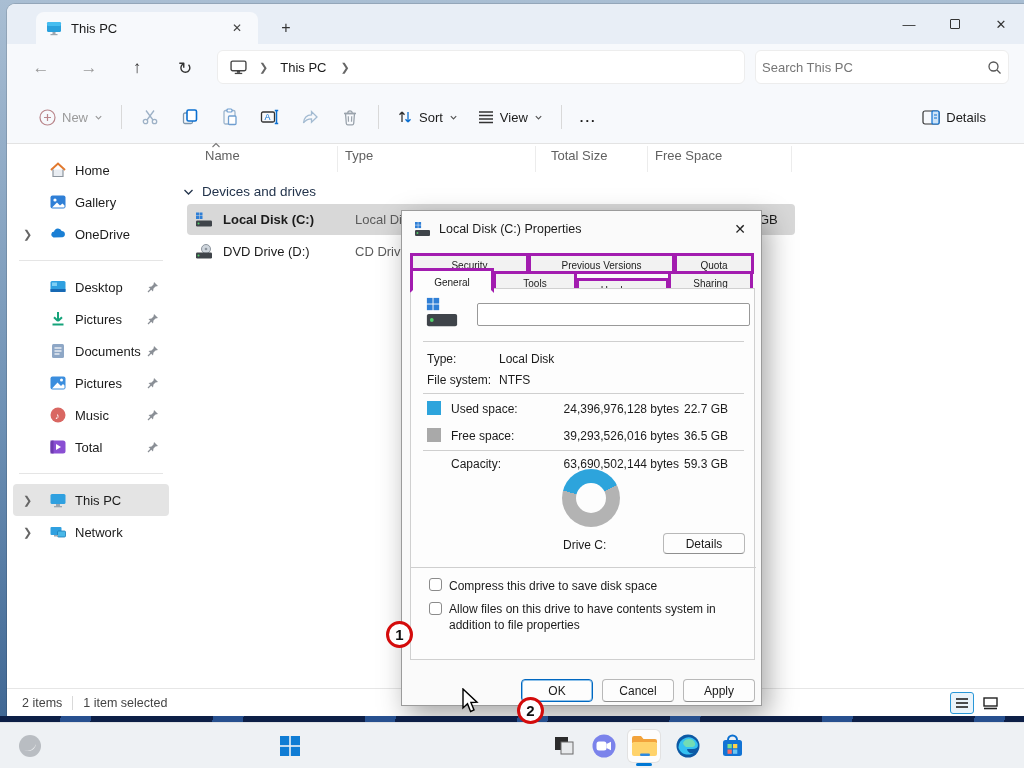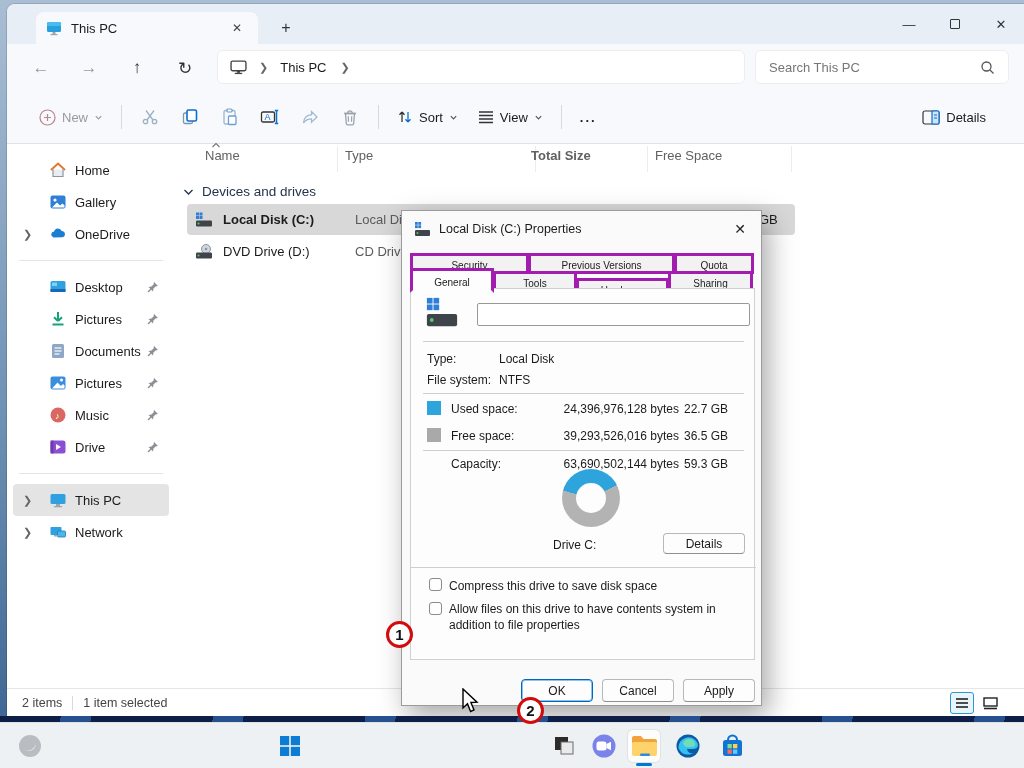--- a/index.html
+++ b/index.html
@@ -16,21 +16,21 @@
   .tab { position:absolute; left:29px; top:8px; width:222px; height:32px; background:#f7f9fc;
          border-radius:8px 8px 0 0; display:flex; align-items:center; padding:0 10px; }
   .tab-title { font-size:13px; margin-left:9px; flex:1; }
   .tab-close { color:#444; font-size:12px; width:22px; height:22px; border-radius:4px; text-align:center; line-height:22px; }
   .newtab { position:absolute; left:268px; top:14px; width:22px; height:22px; color:#333; font-size:16px; text-align:center; line-height:20px; }
   .wc { position:absolute; top:0; height:40px; width:46px; display:flex; align-items:center; justify-content:center; color:#333; font-size:13px; }
   
   #cmdarea { position:absolute; left:0; top:40px; width:100%; height:100px; background:#f7f9fc; border-bottom:1px solid #e3e3e3; }
   .navbtn { position:absolute; top:8px; width:32px; height:32px; display:flex; align-items:center; justify-content:center; font-size:17px; border-radius:4px; }
   .crumbbar { position:absolute; left:210px; top:6px; width:528px; height:34px; background:#ffffff; border:1px solid #ededed; border-radius:6px; display:flex; align-items:center; padding:0 12px; font-size:13px; }
-  .searchbar { position:absolute; left:748px; top:6px; width:254px; height:34px; background:#ffffff; border:1px solid #ededed; border-radius:6px; display:flex; align-items:center; padding:0 13px; }
+  .searchbar { position:absolute; left:748px; top:6px; width:254px; height:34px; background:#ffffff; border:1px solid #ededed; border-radius:6px; display:flex; align-items:center; padding:0 6px; }
   .searchbar input { border:none; outline:none; flex:1; font-size:13px; font-family:inherit; color:#1b1b1b; background:transparent; }
   .searchbar input::placeholder { color:#767676; }
   #toolbar { position:absolute; left:0; top:46px; width:100%; height:54px; display:flex; align-items:center; padding-left:22px; }
   .tbtn { display:flex; align-items:center; gap:6px; padding:0 10px; height:36px; border-radius:4px; font-size:13px; }
   .tico { width:40px; height:36px; display:flex; align-items:center; justify-content:center; border-radius:4px; }
   .tsep { width:1px; height:24px; background:#d9d9d9; margin:0 8px; }
   .chev { display:inline-block; width:9px; height:9px; }
   .dim { color:#9a9a9a; }
   
   #sidebar { position:absolute; left:0; top:140px; width:168px; height:544px; background:#ffffff; padding-top:10px; }
@@ -313,21 +313,21 @@
             <path d="M7 1 L11 5 L8.5 5.5 L6.5 7.5 L6 10.5 L1.5 6 L4.5 5.5 L6.5 3.5 Z" fill="#8a8f96"></path>
             <line x1="1" y1="11" x2="4" y2="8" stroke="#8a8f96" stroke-width="1.2"></line>
           </svg>
       </div>
       <div class="si">
         <svg class="siico" viewBox="0 0 18 18">
             <rect x="1.5" y="2.5" width="15" height="13" rx="2.5" fill="#8a4fd3"></rect>
             <path d="M7 6 L12 9 L7 12 Z" fill="#fff"></path>
             <rect x="1.5" y="2.5" width="3" height="13" fill="#6e3bb0"></rect>
           </svg>
-        <span class="silab">Drive</span>
+        <span class="silab">Total</span>
         <svg class="pin" viewBox="0 0 12 12">
             <path d="M7 1 L11 5 L8.5 5.5 L6.5 7.5 L6 10.5 L1.5 6 L4.5 5.5 L6.5 3.5 Z" fill="#8a8f96"></path>
             <line x1="1" y1="11" x2="4" y2="8" stroke="#8a8f96" stroke-width="1.2"></line>
           </svg>
       </div>
       <div class="sdiv"></div>
       <div class="si sel">
         <span class="sichev">❯</span>
         <svg class="siico" viewBox="0 0 18 18">
             <rect x="1.5" y="3" width="15" height="10" rx="1.5" fill="#2fa0e0"></rect>
@@ -348,21 +348,21 @@
     </div>
 
     <div id="filearea">
       <span class="colhead" style="left:30px;">Name</span>
       <svg class="abs" style="left:36px;top:-2px;" width="10" height="7" viewBox="0 0 10 7">
           <polyline points="1.5,5 5,1.5 8.5,5" fill="none" stroke="#777" stroke-width="1.1"></polyline>
         </svg>
       <div class="colline" style="left:162px;"></div>
       <span class="colhead" style="left:170px;">Type</span>
       <div class="colline" style="left:360px;"></div>
-      <span class="colhead" style="left:356px;font-weight:bold;">Total Size</span>
+      <span class="colhead" style="left:376px;">Total Size</span>
       <div class="colline" style="left:472px;"></div>
       <span class="colhead" style="left:480px;">Free Space</span>
       <div class="colline" style="left:616px;"></div>
 
       <div class="grouphead">
         <svg width="11" height="8" viewBox="0 0 11 8">
             <polyline points="1.5,2 5.5,6 9.5,2" fill="none" stroke="#23344c" stroke-width="1.3"></polyline>
           </svg>
         <span>Devices and drives</span>
       </div>
@@ -468,21 +468,21 @@
       <span class="dlab bytes" style="left:128px;top:140px;">39,293,526,016 bytes</span>
       <span class="dlab gbs" style="left:273px;top:140px;">36.5 GB</span>
 
       <div class="dhr" style="top:161px;"></div>
 
       <span class="dlab" style="left:40px;top:168px;">Capacity:</span>
       <span class="dlab bytes" style="left:128px;top:168px;">63,690,502,144 bytes</span>
       <span class="dlab gbs" style="left:273px;top:168px;">59.3 GB</span>
 
       <div id="donut" style="background: conic-gradient(from -75deg, rgb(45, 164, 220) 0deg, rgb(45, 164, 220) 138deg, rgb(179, 179, 179) 138deg, rgb(179, 179, 179) 360deg);"></div>
-      <span class="dlab" style="left:142px;top:249px;">Drive C:</span>
+      <span class="dlab" style="left:152px;top:249px;">Drive C:</span>
       <button class="win11btn" style="left:252px;top:244px;width:82px;height:21px;">Details</button>
 
       <div class="dhr" style="top:278px;left:0;width:345px;"></div>
 
       <span class="cb" style="left:18px;top:289px;"></span>
       <span class="dlab cblab" style="top:290px;">Compress this drive to save disk space</span>
       <span class="cb" style="left:18px;top:313px;"></span>
       <span class="dlab cblab" style="top:313px;">Allow files on this drive to have contents system in addition to file properties</span>
     </div>
 

